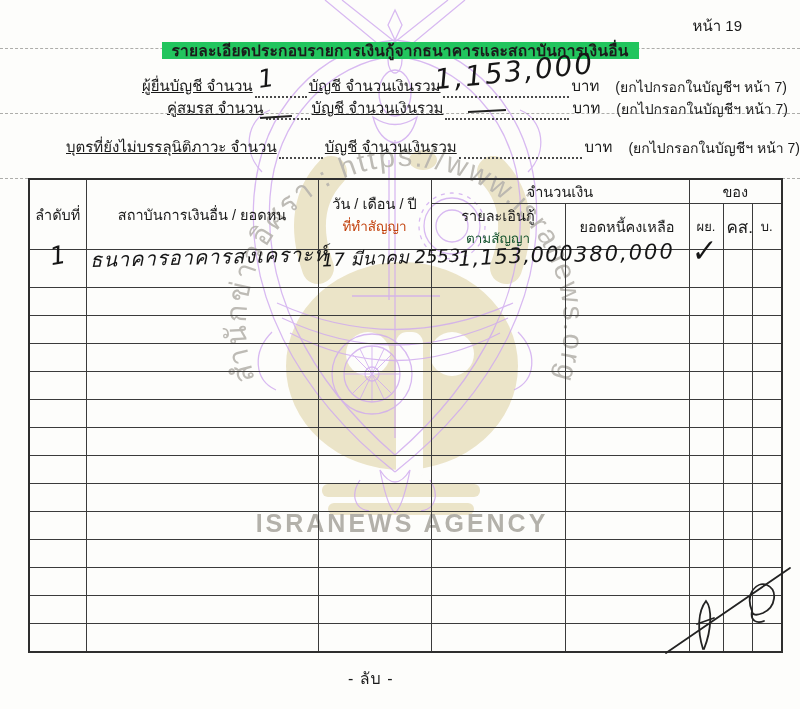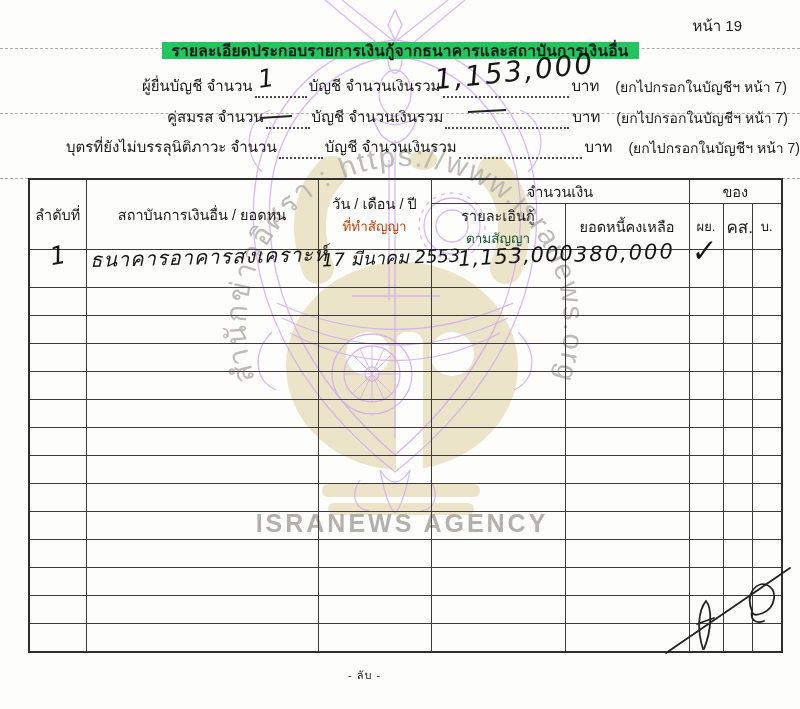--- a/index.html
+++ b/index.html
@@ -10,27 +10,27 @@
   }
   .abs{position:absolute;}
   
   .scanline{position:absolute;left:0;right:0;border-top:1px dashed #9a9a96;opacity:.8;z-index:1;}
   
   .pageno{top:14px;right:58px;font-size:15px;z-index:3;}
   .titlewrap{top:38px;left:0;right:0;text-align:center;z-index:3;}
   .titlewrap span{background:#22c55e;padding:0 10px;font-size:15.5px;font-weight:600;letter-spacing:.2px;}
   
   .sumline{position:absolute;left:0;right:0;height:22px;display:flex;align-items:flex-end;z-index:3;font-size:15px;white-space:nowrap;}
-  .sumline .lbl{font-weight:500;}
+  .sumline .lbl{font-weight:500;text-decoration:underline;}
   .sumline .note{font-size:14px;margin-left:16px;}
   .sumline .unit{margin-left:1px;}
   .dots{display:inline-block;border-bottom:2px dotted #4a4a4a;height:14px;margin:0 2px;}
   #line1{top:76px;padding-left:142px;}
   #line1 .d1{width:52px;} #line1 .d2{width:126px;}
-  #line2{top:107px;padding-left:167px;}
+  #line2{top:98px;padding-left:167px;}
   #line2 .d1{width:44px;} #line2 .d2{width:124px;}
   #line3{top:137px;padding-left:66px;}
   #line3 .d1{width:46px;} #line3 .d2{width:128px;}
   
   .hw{position:absolute;z-index:4;color:#161616;font-style:italic;
       font-family:"DejaVu Sans",sans-serif;white-space:nowrap;line-height:1;}
   #hw-count1{top:66px;left:258px;font-size:25px;transform:rotate(-8deg);}
   #hw-amount1{top:58px;left:434px;font-size:28px;transform:rotate(-6deg);letter-spacing:2px;}
   .hw-dash{border-top:2.2px solid #222;width:32px;height:0;}
   #hw-dash-sp1{top:116px;left:260px;transform:rotate(-4deg);}
@@ -45,21 +45,21 @@
   #loans-table{position:absolute;top:178px;left:28px;z-index:2;border-collapse:collapse;table-layout:fixed;width:753px;}
   #loans-table td,#loans-table th{border:1.4px solid #3b3b3b;padding:0 3px;font-weight:500;
       font-size:14.5px;text-align:center;vertical-align:middle;background:transparent;overflow:visible;}
   #loans-table{border:2px solid #2e2e2e;}
   #loans-table thead tr:first-child{height:24px;}
   #loans-table thead tr:last-child{height:38px;}
   #loans-table tbody tr{height:28px;}
   #loans-table tbody tr:first-child{height:38px;}
   .sub{display:block;font-size:13.5px;color:#c2410c;font-weight:400;}
   
-  .classif{top:666px;left:348px;font-size:11px;z-index:3;letter-spacing:1px;}
+  .classif{top:666px;left:348px;font-size:16px;z-index:3;letter-spacing:1px;}
   svg{display:block;}
   #wm{position:absolute;top:0;left:0;z-index:0;}
   #sig{position:absolute;top:0;left:0;z-index:5;pointer-events:none;}
 </style>
 </head>
 <body>
 
 <svg id="wm" width="800" height="709" viewBox="0 0 800 709">
 
   <g fill="#ebe3c6" stroke="none" opacity="0.95">

